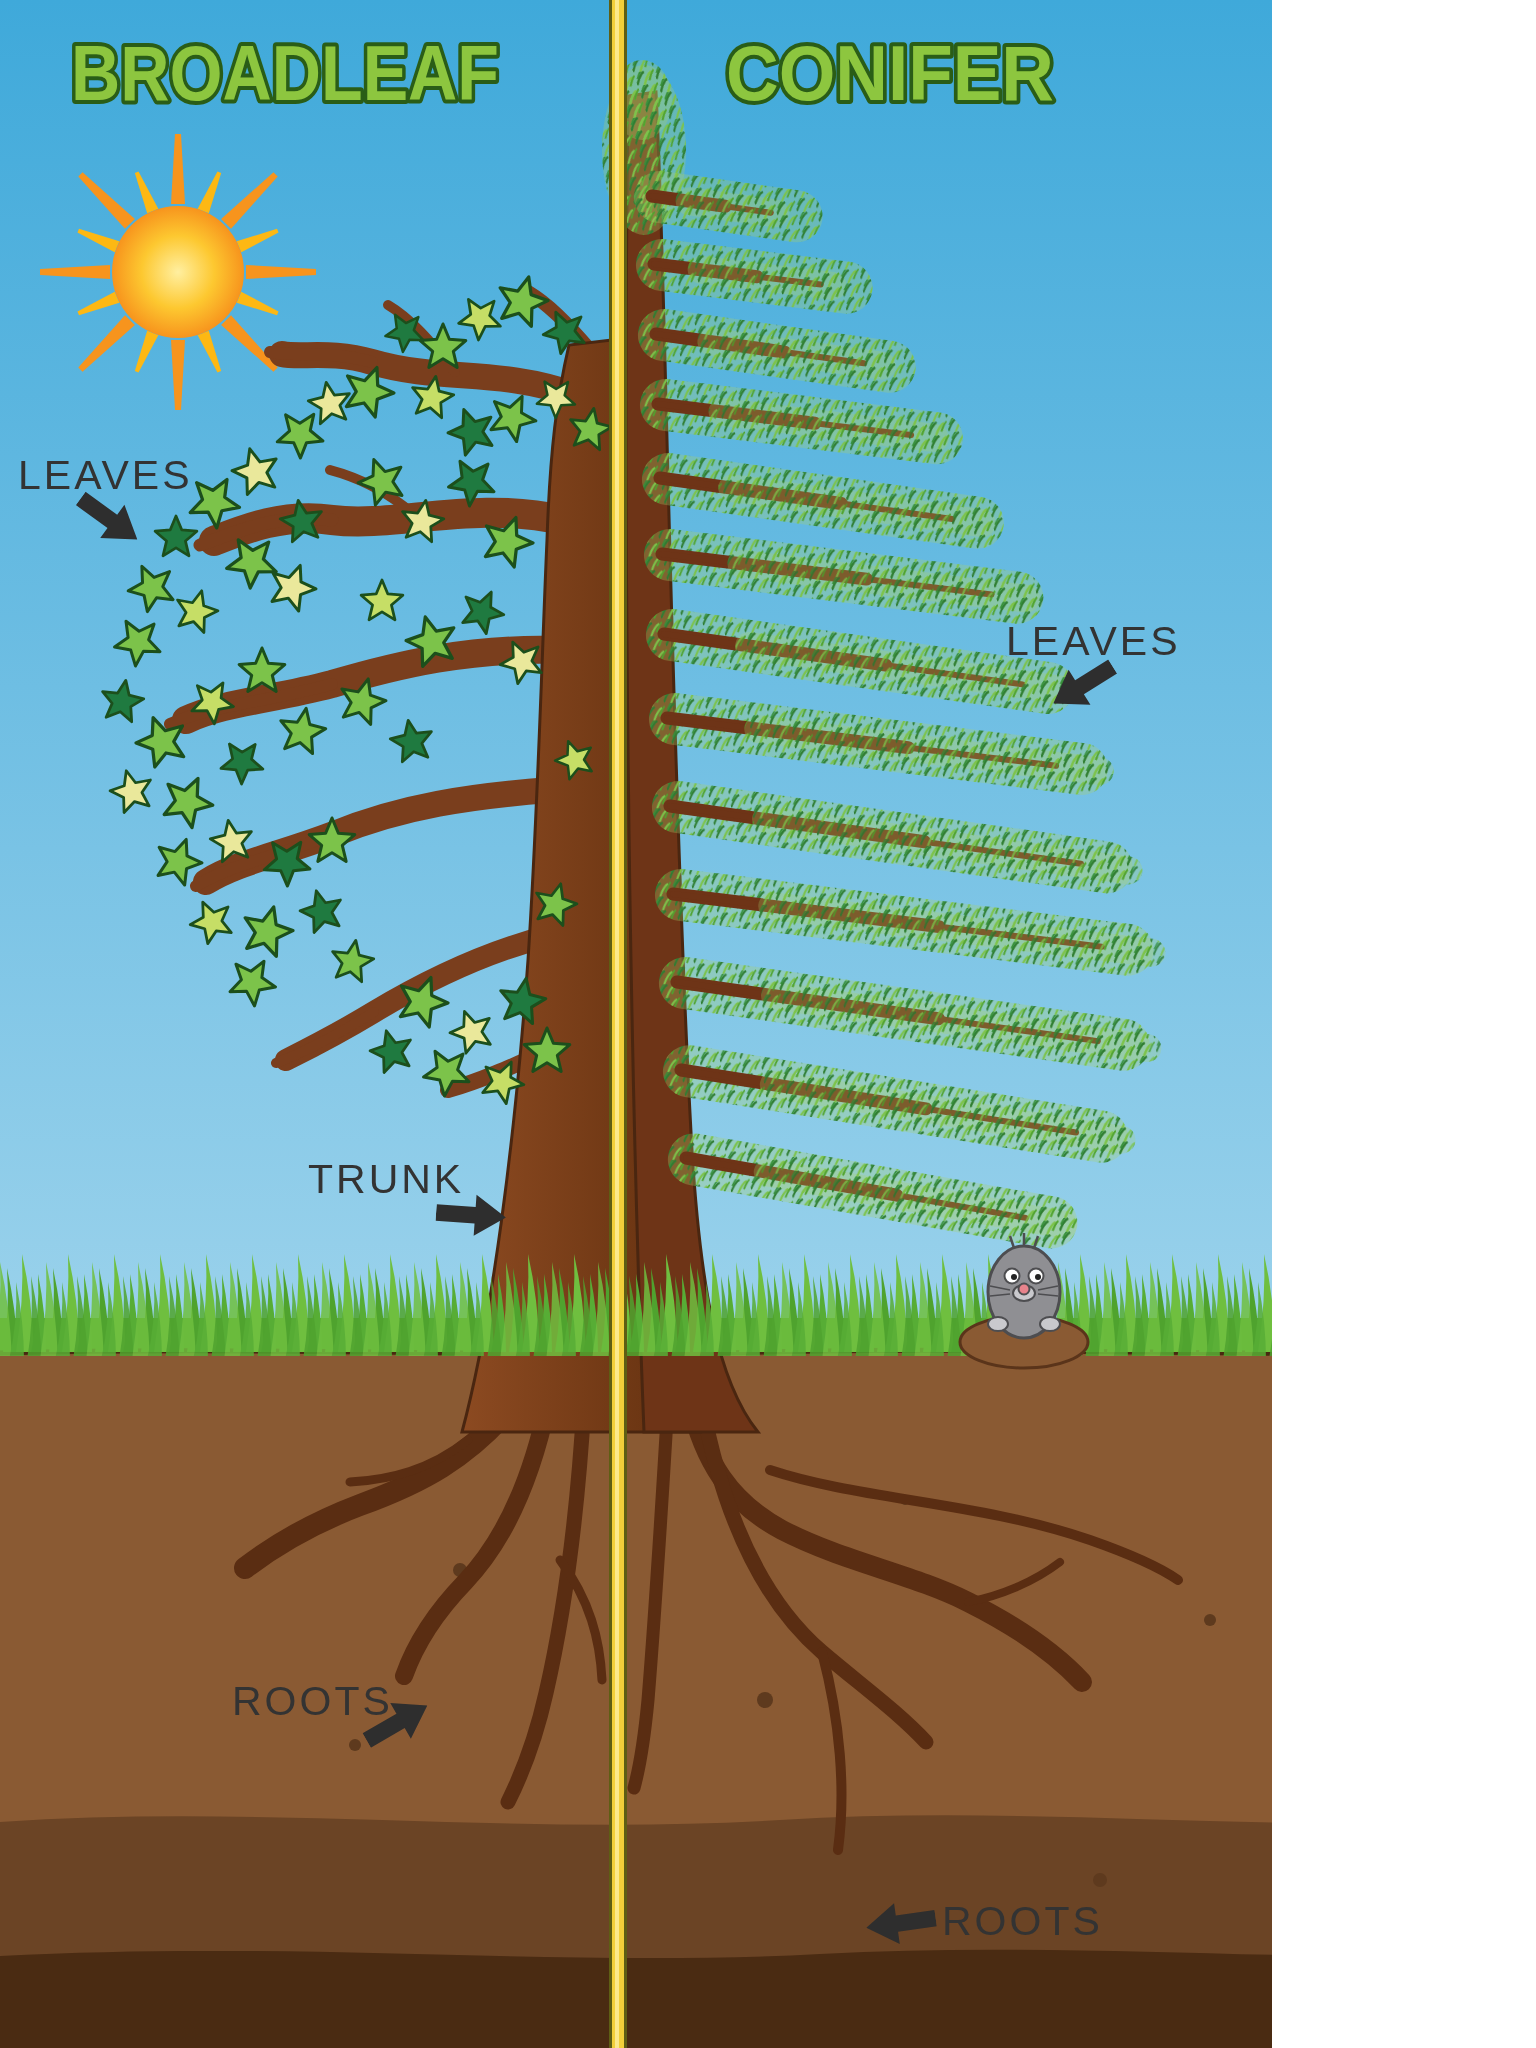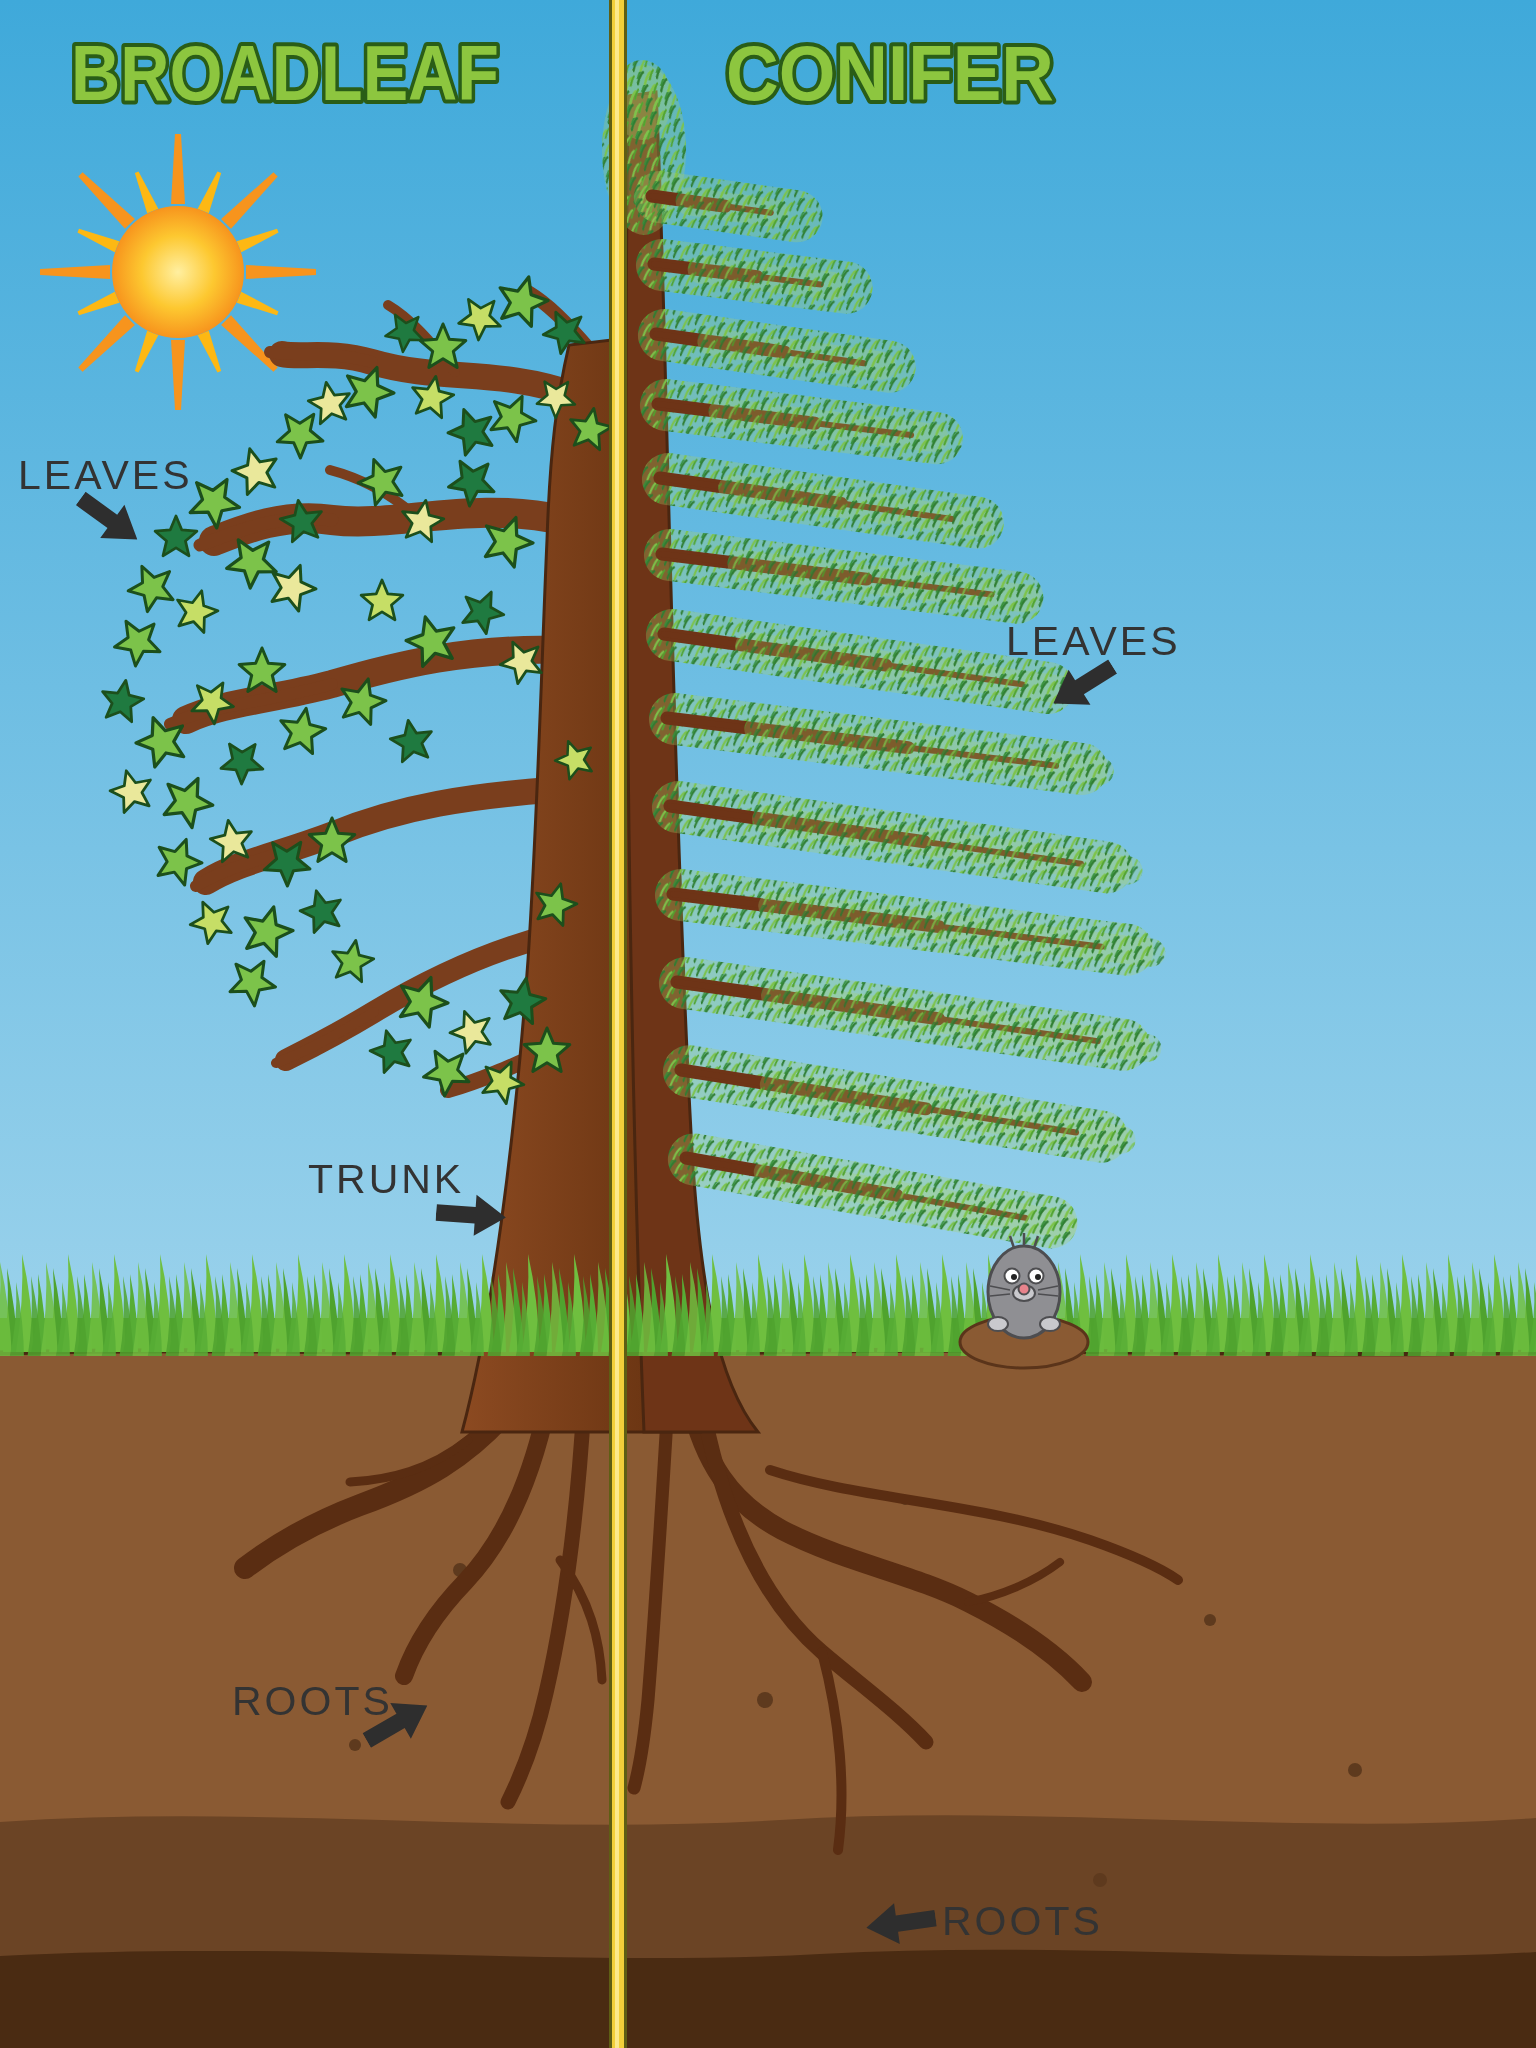--- a/index.html
+++ b/index.html
@@ -1,17 +1,17 @@
 <!DOCTYPE html>
 <html><head>
 <meta charset="utf-8">
 <style>
   html,body{margin:0;padding:0;}
-  .poster{position:relative;width:1536px;height:2048px;overflow:hidden;
-          font-family:"Liberation Sans",sans-serif;background:#9CCEE8;}
+  .poster{position:relative;width:1248px;height:2048px;overflow:hidden;
+          font-family:"Liberation Sans",sans-serif;background:#9CCEE8;padding-left:24px;}
   .scene{position:absolute;left:0;top:0;width:1536px;height:2048px;}
   .label{position:absolute;font-weight:normal;font-size:41px;letter-spacing:3px;color:#333333;}
   .arrow{position:absolute;width:70px;height:46px;}
   .title{font-family:"Liberation Sans",sans-serif;font-weight:bold;font-size:78px;
          paint-order:stroke;stroke:#2A5D17;stroke-width:8px;stroke-linejoin:round;}
   .leaf{stroke:#1C4F1C;stroke-width:2.5;stroke-linejoin:round;}
   .lf-a{fill:#7CC34A}.lf-b{fill:#1F7A40}.lf-c{fill:#EAE89B}.lf-d{fill:#C6DE66}
   .bbr{stroke:#7A3E1D;fill:none;stroke-linecap:round;}
   .cbr{stroke:#6E3417;fill:none;stroke-linecap:round;}
   .root{stroke:#5A2D12;fill:none;stroke-linecap:round;}

